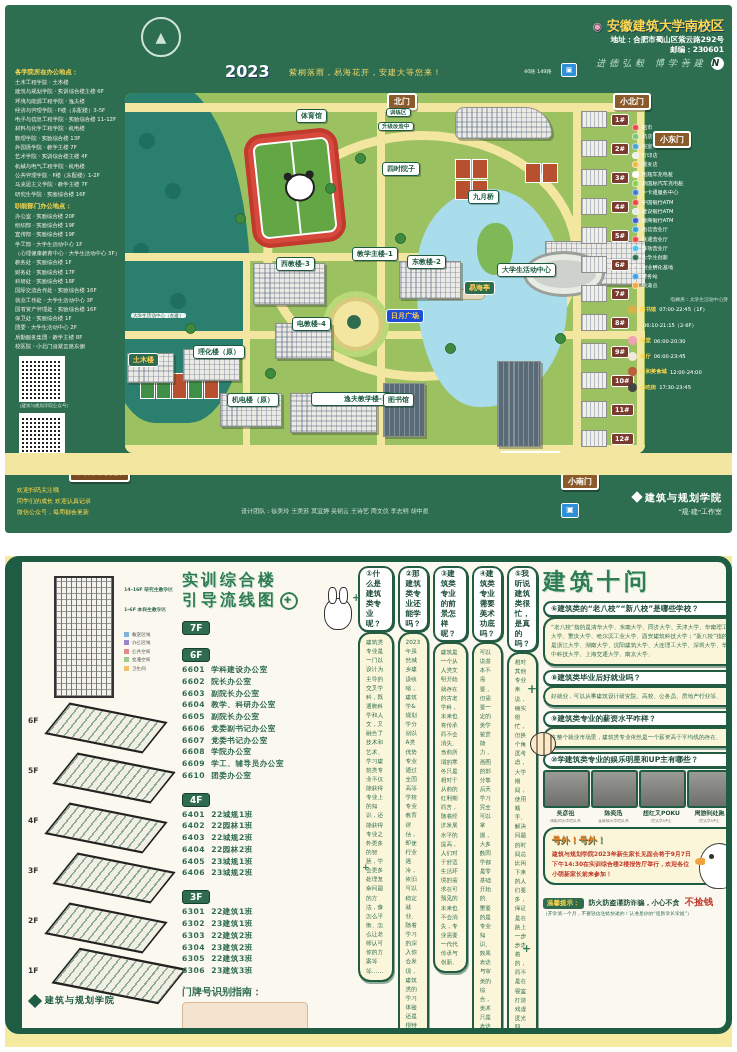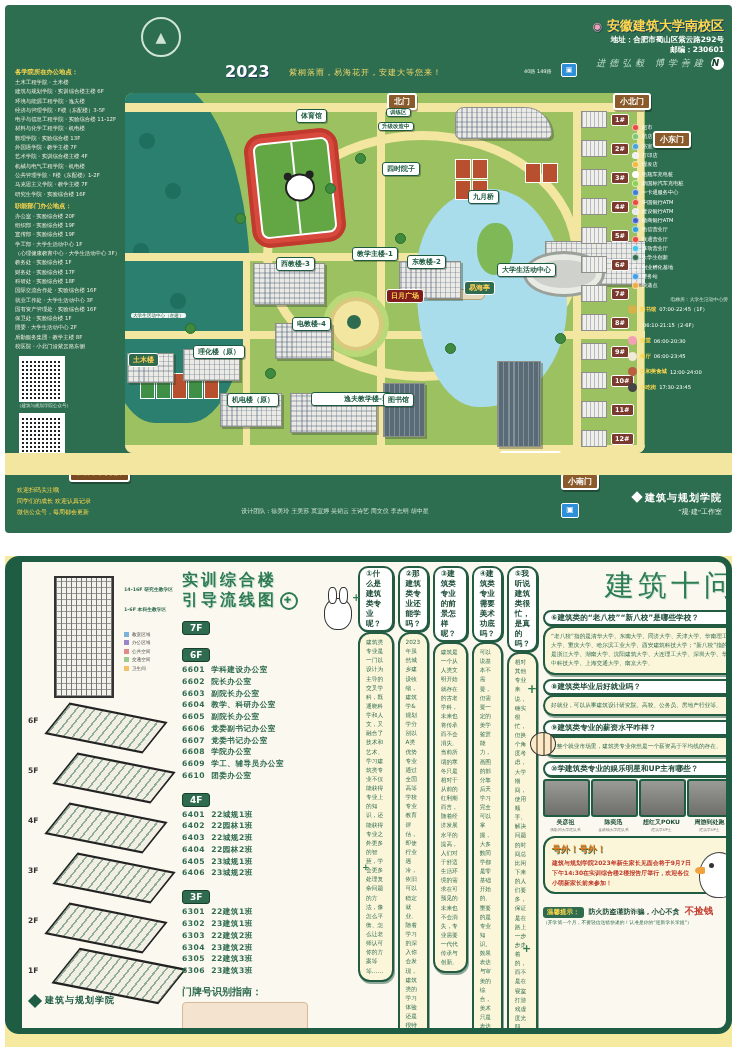--- a/index.html
+++ b/index.html
@@ -147,21 +147,21 @@
   .fbadge{display:inline-block;background:#2f6b4f;color:#fff;font-weight:bold;font-size:9px;
           padding:1px 7px;border-radius:3px;border:1px solid #17402e;margin-bottom:2px;}
   .room{font-size:7.6px;color:#2f6b4f;font-weight:bold;line-height:1.55;letter-spacing:.5px;}
   .room .no{margin-right:6px;}
   .dg-title{font-size:10px;font-weight:bold;color:#2f6b4f;margin:8px 0 3px 0;}
   .dg-card{width:124px;height:54px;background:#f3e3cf;border:1px solid #d8b896;border-radius:4px;position:relative;overflow:hidden;}
 
   
   .qa-mid{position:absolute;left:336px;top:4px;width:180px;display:flex;flex-direction:row;gap:4px;}
   .qa-right{position:absolute;left:521px;top:2px;width:194px;display:flex;flex-direction:column;gap:4px;}
-  .bigtitle{text-align:right;font-size:29px;font-weight:normal;color:#2e7d52;letter-spacing:4px;
+  .bigtitle{text-align:left;font-size:23px;font-weight:bold;color:#2e7d52;letter-spacing:4px;
             text-shadow:1px 1px 0 #cfe3d8;margin:2px 0 0 0;}
   .q{align-self:flex-start;background:#fff;border:2px solid #245b43;border-radius:10px;
      padding:1px 6px;font-size:7.6px;font-weight:bold;color:#1e4e38;box-shadow:1px 1px 0 #245b43;}
   .a{border:2px solid #245b43;border-radius:12px;background:#fbf6d9;padding:4px 6px;
      font-size:5.7px;line-height:1.6;color:#2e6b4f;box-shadow:1px 2px 0 rgba(36,91,67,.5);}
   .celebs{display:flex;gap:3px;margin-top:2px;}
   .celeb{width:45px;text-align:center;}
   .celeb .ph{width:43px;height:34px;background:linear-gradient(#9a9a96,#6e6e6a);border:2px solid #1e5c44;border-radius:3px;}
   .celeb .cn{font-size:6px;font-weight:bold;color:#1e4e38;margin-top:1px;white-space:nowrap;}
   .celeb .cc{font-size:3.8px;color:#777;white-space:nowrap;}
@@ -367,21 +367,21 @@
 
     <div class="lb" style="left:291px;top:104px;">体育馆</div>
     <div class="lb small" style="left:381px;top:103px;">训练区</div>
     <div class="lb small" style="left:373px;top:117px;">升级改造中</div>
     <div class="lb" style="left:377px;top:157px;">四时院子</div>
     <div class="lb" style="left:463px;top:185px;">九月桥</div>
     <div class="lb" style="left:347px;top:242px;">教学主楼-1</div>
     <div class="lb" style="left:271px;top:252px;">西教楼-3</div>
     <div class="lb" style="left:402px;top:250px;">东教楼-2</div>
     <div class="lb" style="left:287px;top:312px;">电教楼-4</div>
-    <div class="lb-green" style="left:381px;top:284px;background:#7f1d1d;">日月广场</div>
+    <div class="lb-green" style="left:381px;top:304px;background:#1d4ed8;">日月广场</div>
     <div class="lb" style="left:492px;top:258px;">大学生活动中心</div>
     <div class="lb-green" style="left:459px;top:276px;">易海亭</div>
     <div class="lb" style="left:306px;top:387px;padding-left:32px;">逸夫教学楼-5</div>
     <div class="lb" style="left:378px;top:388px;">图书馆</div>
     <div class="lb" style="left:222px;top:388px;">机电楼（原）</div>
     <div class="lb" style="left:188px;top:340px;">理化楼（原）</div>
     <div class="lb-green" style="left:123px;top:348px;">土木楼</div>
     <div class="lb-big" style="left:64px;top:456px;">实训综合楼</div>
     <div class="lb-big" style="left:495px;top:446px;">实验综合楼</div>
     <div class="cap" style="left:126px;top:308px;">大学生活动中心（在建）</div>

